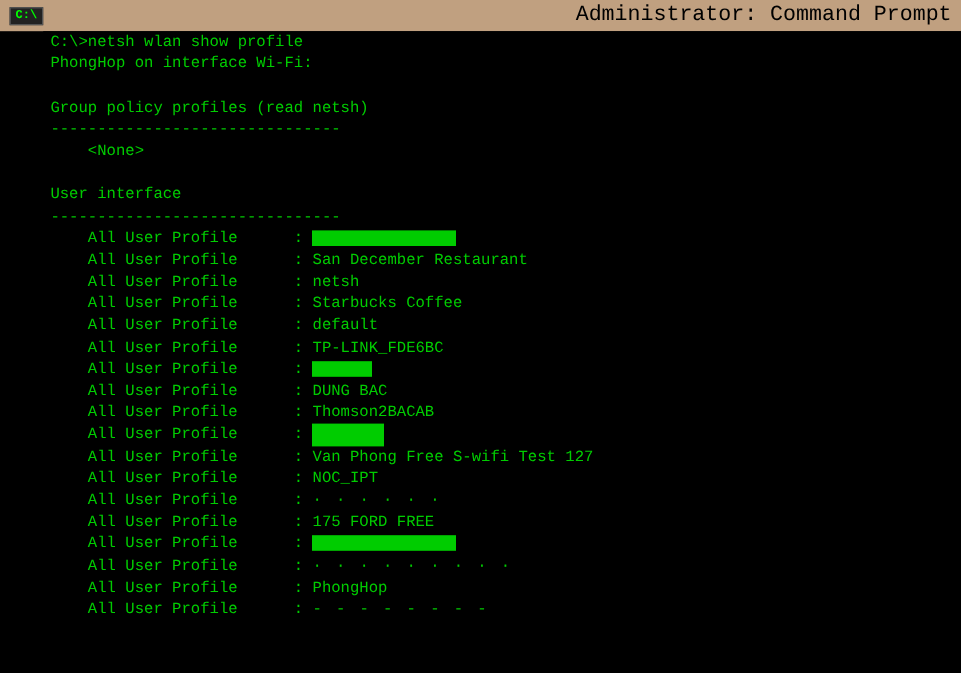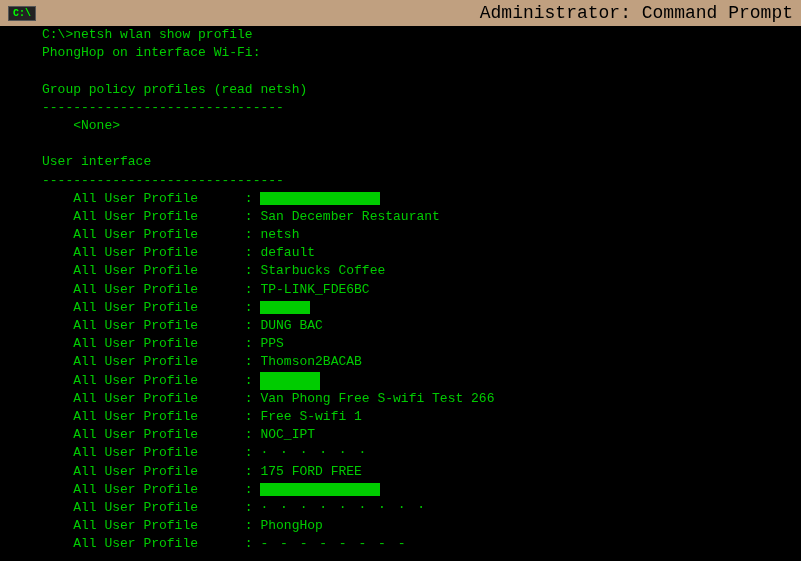--- a/index.html
+++ b/index.html
@@ -93,30 +93,28 @@
   <div class="line">Group policy profiles (read netsh)</div>
   <div class="line">-------------------------------</div>
   <div class="line">    &lt;None&gt;</div>
   <div class="line">&nbsp;</div>
   <div class="line">User interface</div>
   <div class="line">-------------------------------</div>
 
   <div class="line">    All User Profile      : <span class="redacted-lg">&nbsp;</span></div>
   <div class="line">    All User Profile      : <span>San December Restaurant</span></div>
   <div class="line">    All User Profile      : <span>netsh</span></div>
+  <div class="line">    All User Profile      : <span>Starbucks Coffee</span></div>
   <div class="line">    All User Profile      : <span>default</span></div>
-  <div class="line">    All User Profile      : <span>Starbucks Coffee</span></div>
   <div class="line">    All User Profile      : <span>TP-LINK_FDE6BC</span></div>
   <div class="line">    All User Profile      : <span class="redacted-sm">&nbsp;</span></div>
   <div class="line">    All User Profile      : <span>DUNG BAC</span></div>
-  <div class="line">    All User Profile      : <span>PPS</span></div>
   <div class="line">    All User Profile      : <span>Thomson2BACAB</span></div>
   <div class="line">    All User Profile      : <span style="display:inline-block;background:#00cc00;color:#00cc00;min-width:60px;">&nbsp;</span></div>
-  <div class="line">    All User Profile      : <span>Van Phong Free S-wifi Test 266</span></div>
-  <div class="line">    All User Profile      : <span>Free S-wifi 1</span></div>
+  <div class="line">    All User Profile      : <span>Van Phong Free S-wifi Test 127</span></div>
   <div class="line">    All User Profile      : <span>NOC_IPT</span></div>
   <div class="line">    All User Profile      : <span style="letter-spacing:2px;">· · · · · ·</span></div>
   <div class="line">    All User Profile      : <span>175 FORD FREE</span></div>
   <div class="line">    All User Profile      : <span class="redacted-lg">&nbsp;</span></div>
   <div class="line">    All User Profile      : <span style="letter-spacing:2px;">· · · · · · · · ·</span></div>
   <div class="line">    All User Profile      : <span>PhongHop</span></div>
   <div class="line">    All User Profile      : <span style="letter-spacing:2px;">- - - - - - - -</span></div>
 
 </div>
 

